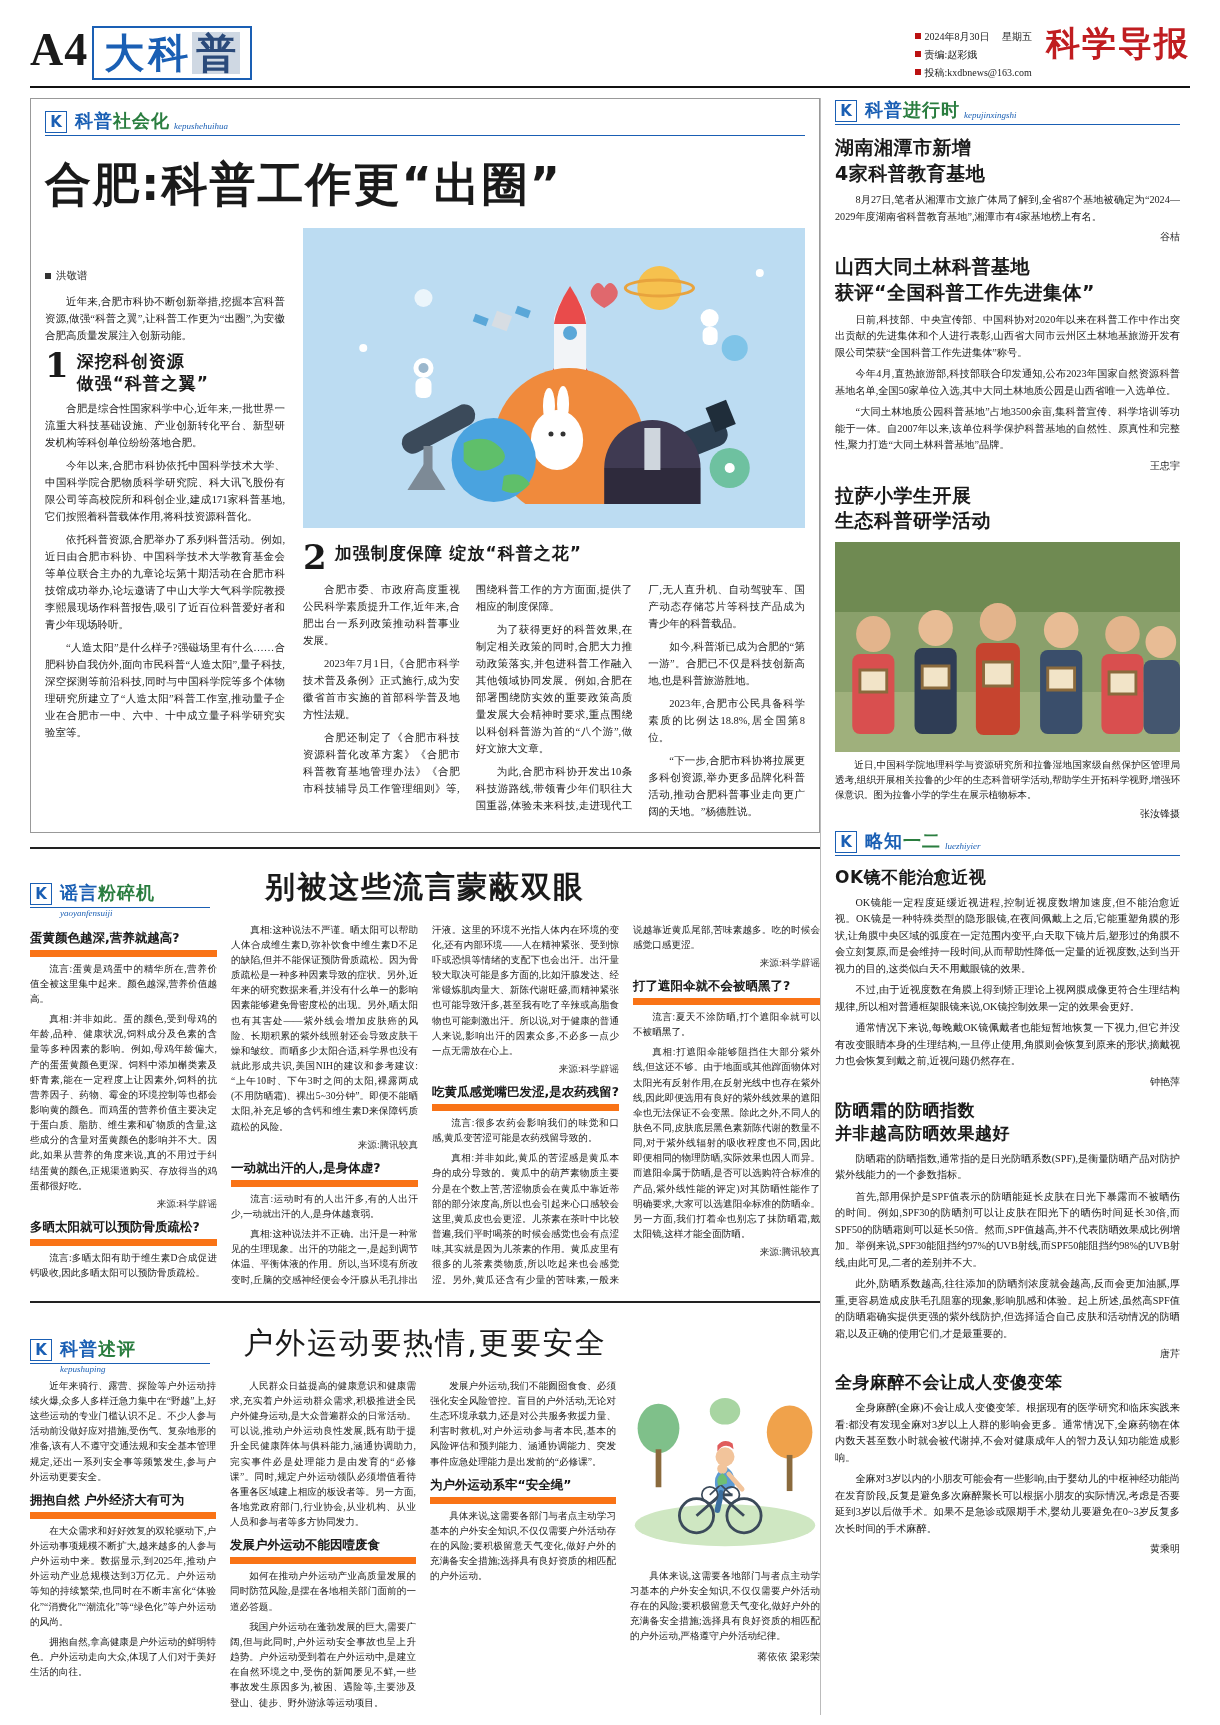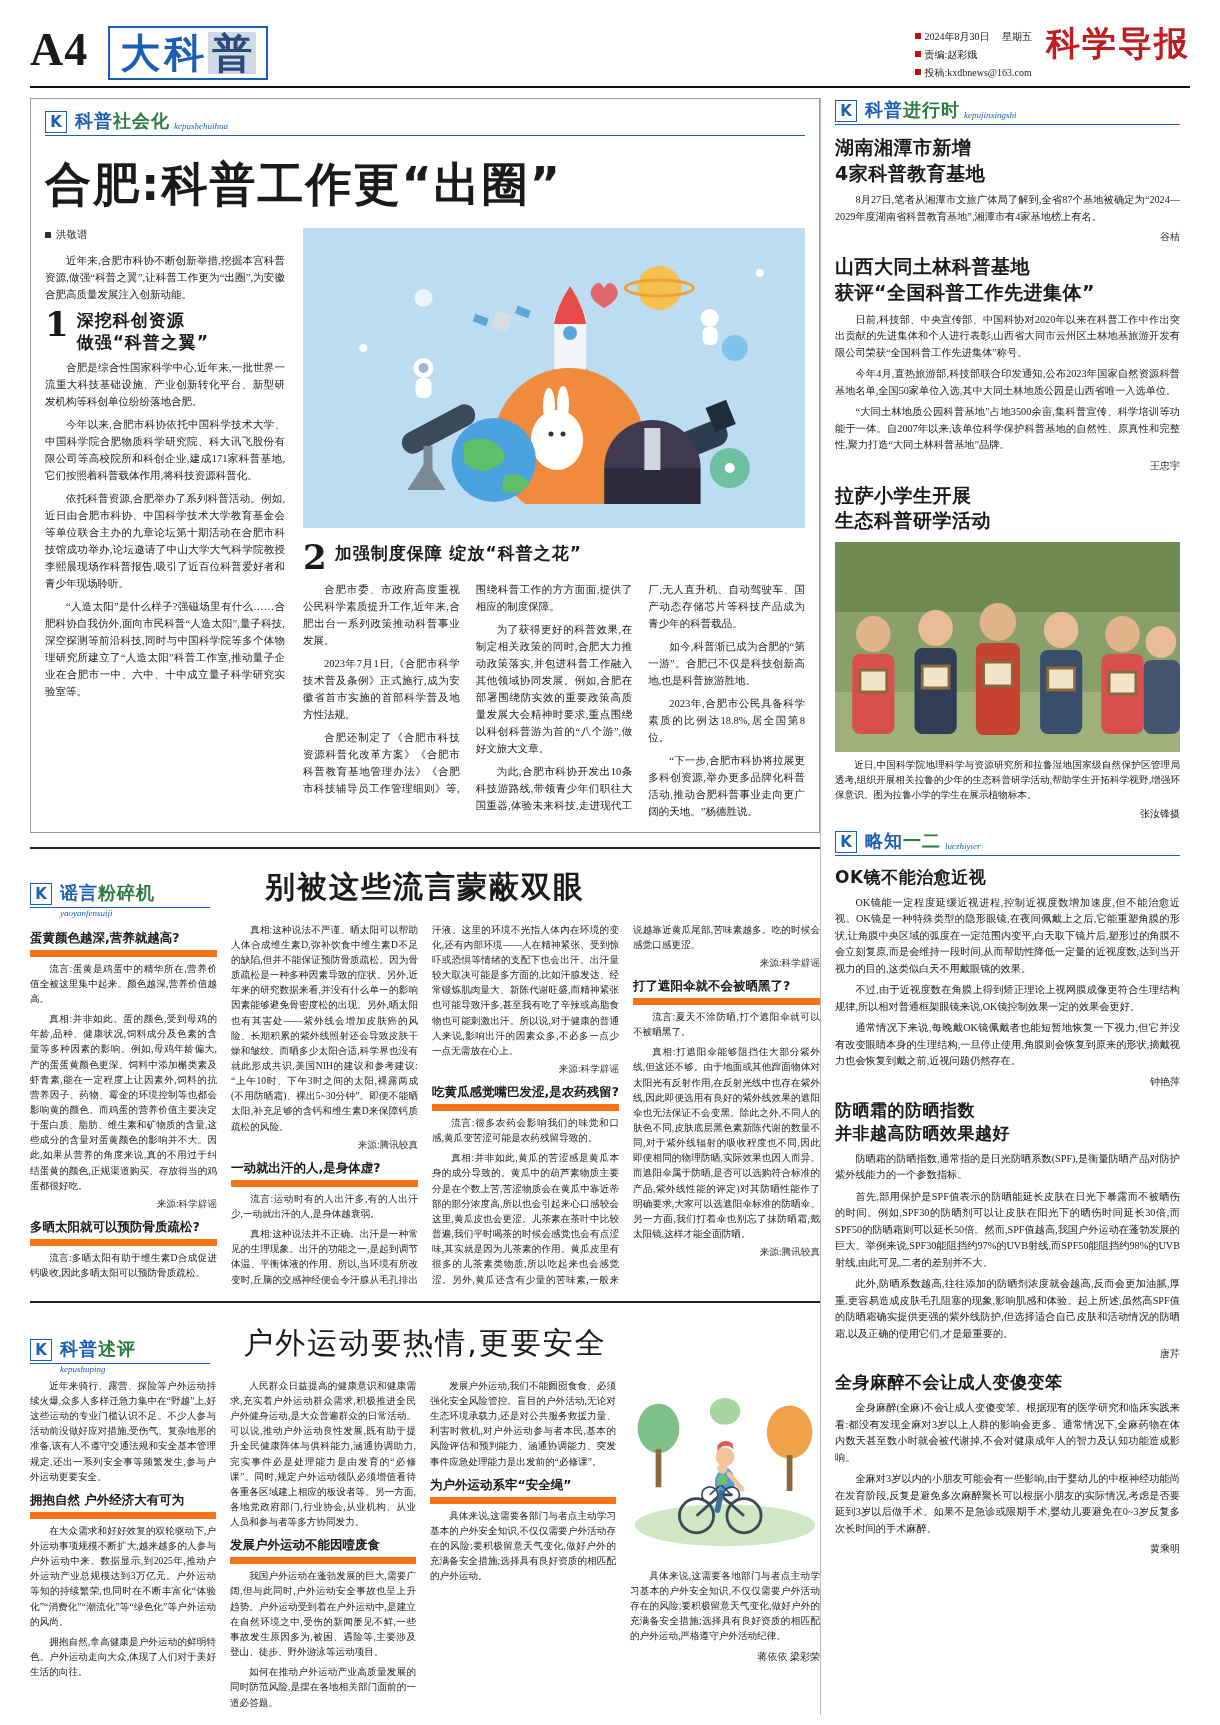--- a/index.html
+++ b/index.html
@@ -9,21 +9,21 @@
     background:#ffffff;
     font-family:"Liberation Serif", serif;
     color:#1a1a1a;
     position:relative;
     overflow:hidden;
   }
   .page { width:1220px; height:1725px; padding:26px 30px 10px 30px; position:relative; }
 
   
   .masthead { display:flex; align-items:flex-start; justify-content:space-between; border-bottom:2px solid #111; padding-bottom:6px; }
-  .mast-left { display:flex; align-items:center; gap:20px;text-align:right; }
+  .mast-left { display:flex; align-items:center; gap:4px;text-align:right; }
   .page-num { font-family:"Liberation Serif", serif; font-size:46px; font-weight:700; letter-spacing:1px; line-height:1; padding-bottom:6px; }
   .logo-box { border:2px solid #1a5fb4; padding:4px 10px; display:flex; align-items:center; gap:4px; }
   .logo-ch { font-size:40px; font-weight:700; font-family:"DejaVu Sans", sans-serif; color:#1a5fb4; line-height:1; }
   .logo-ch.box { background:#cfd8e3; color:#2b4a7a; padding:1px 4px; }
   .paper-name { font-size:34px; font-weight:700; color:#c01d20; font-family:"DejaVu Sans", sans-serif; letter-spacing:2px; line-height:1; }
   .mast-right-wrap { display:flex; align-items:flex-start; gap:14px; }
   .mast-lines { display:flex; flex-direction:column; gap:4px; align-items:flex-start; padding-top:4px; }
   .mast-line { font-size:10px; color:#222; }
   .mark { display:inline-block; width:6px; height:6px; background:#b11; margin-right:4px; vertical-align:1px;}
 
@@ -118,21 +118,21 @@
       <div class="box-frame">
         <div class="sec-head">
           <div class="sec-k">K</div>
           <div class="sec-title"><span>科普</span><em>社会化</em></div>
           <div class="sec-pinyin">kepushehuihua</div>
         </div>
 
         <h1 class="headline">合肥:科普工作更“出圈”</h1>
 
         <div style="display:flex; gap:18px;">
-          <div style="width:240px;">
+          <div style="width:240px;margin-top:41px;">
             <div class="byline"><span class="mk"></span><span>洪敬谱</span></div>
             <p class="t">近年来,合肥市科协不断创新举措,挖掘本宫科普资源,做强“科普之翼”,让科普工作更为“出圈”,为安徽合肥高质量发展注入创新动能。</p>
 
             <div class="sub-num">
               <div class="num">1</div>
               <div class="sub-title">深挖科创资源<br>做强“科普之翼”</div>
             </div>
             <p class="t">合肥是综合性国家科学中心,近年来,一批世界一流重大科技基础设施、产业创新转化平台、新型研发机构等科创单位纷纷落地合肥。</p>
             <p class="t">今年以来,合肥市科协依托中国科学技术大学、中国科学院合肥物质科学研究院、科大讯飞股份有限公司等高校院所和科创企业,建成171家科普基地,它们按照着科普载体作用,将科技资源科普化。</p>
             <p class="t">依托科普资源,合肥举办了系列科普活动。例如,近日由合肥市科协、中国科学技术大学教育基金会等单位联合主办的九章论坛第十期活动在合肥市科技馆成功举办,论坛邀请了中山大学大气科学院教授李熙晨现场作科普报告,吸引了近百位科普爱好者和青少年现场聆听。</p>
@@ -299,22 +299,22 @@
         <div style="display:flex; gap:14px; margin-top:2px;">
           <div style="width:186px;">
             <p class="s">近年来骑行、露营、探险等户外运动持续火爆,众多人多样迁急力集中在“野越”上,好这些运动的专业门槛认识不足。不少人参与活动前没做好应对措施,受伤气、复杂地形的准备,该有人不遵守交通法规和安全基本管理规定,还出一系列安全事等频繁发生,参与户外运动更要安全。</p>
             <div class="q-title">拥抱自然 户外经济大有可为</div>
             <p class="s">在大众需求和好好效复的双轮驱动下,户外运动事项规模不断扩大,越来越多的人参与户外运动中来。数据显示,到2025年,推动户外运动产业总规模达到3万亿元。户外运动等知的持续繁荣,也同时在不断丰富化“体验化”“消费化”“潮流化”等“绿色化”等户外运动的风尚。</p>
             <p class="s">拥抱自然,拿高健康是户外运动的鲜明特色。户外运动走向大众,体现了人们对于美好生活的向往。</p>
           </div>
           <div style="width:186px;">
             <p class="s">人民群众日益提高的健康意识和健康需求,充实着户外运动群众需求,积极推进全民户外健身运动,是大众普遍群众的日常活动。可以说,推动户外运动良性发展,既有助于提升全民健康阵体与俱科能力,涵通协调助力,完实事件必是处理能力是由发育的“必修课”。同时,规定户外运动领队必须增值看待各重各区域建上相应的板设者等。另一方面,各地党政府部门,行业协会,从业机构、从业人员和参与者等多方协同发力。</p>
             <div class="q-title">发展户外运动不能因噎废食</div>
+            <p class="s">如何在推动户外运动产业高质量发展的同时防范风险,是摆在各地相关部门面前的一道必答题。</p>
             <p class="s">我国户外运动在蓬勃发展的巨大,需要广阔,但与此同时,户外运动安全事故也呈上升趋势。户外运动受到着在户外运动中,是建立在自然环境之中,受伤的新闻屡见不鲜,一些事故发生原因多为,被困、遇险等,主要涉及登山、徒步、野外游泳等运动项目。</p>
-            <p class="s">如何在推动户外运动产业高质量发展的同时防范风险,是摆在各地相关部门面前的一道必答题。</p>
           </div>
           <div style="width:186px;">
             <p class="s">发展户外运动,我们不能囫囵食食、必须强化安全风险管控。盲目的户外活动,无论对生态环境承载力,还是对公共服务救援力量、利害时救机,对户外运动参与者本民,基本的风险评估和预判能力、涵通协调能力、突发事件应急处理能力是出发前的“必修课”。</p>
             <div class="q-title">为户外运动系牢“安全绳”</div>
             <p class="s">具体来说,这需要各部门与者点主动学习基本的户外安全知识,不仅仅需要户外活动存在的风险;要积极留意天气变化,做好户外的充满备安全措施;选择具有良好资质的相匹配的户外运动。</p>
           </div>
           <div style="flex:1;">
             <div class="bike">
               <svg viewBox="0 0 200 190" width="100%" height="100%" preserveAspectRatio="xMidYMid meet">
 
@@ -425,21 +425,21 @@
       </div>
 
       <div class="r-title small">OK镜不能治愈近视</div>
       <p class="r">OK镜能一定程度延缓近视进程,控制近视度数增加速度,但不能治愈近视。OK镜是一种特殊类型的隐形眼镜,在夜间佩戴上之后,它能重塑角膜的形状,让角膜中央区域的弧度在一定范围内变平,白天取下镜片后,塑形过的角膜不会立刻复原,而是会维持一段时间,从而帮助性降低一定量的近视度数,达到当开视力的目的,这类似白天不用戴眼镜的效果。</p>
       <p class="r">不过,由于近视度数在角膜上得到矫正理论上视网膜成像更符合生理结构规律,所以相对普通框架眼镜来说,OK镜控制效果一定的效果会更好。</p>
       <p class="r">通常情况下来说,每晚戴OK镜佩戴者也能短暂地恢复一下视力,但它并没有改变眼睛本身的生理结构,一旦停止使用,角膜则会恢复到原来的形状,摘戴视力也会恢复到戴之前,近视问题仍然存在。</p>
       <div class="r-sign">钟艳萍</div>
 
       <div class="r-title small">防晒霜的防晒指数<br>并非越高防晒效果越好</div>
       <p class="r">防晒霜的防晒指数,通常指的是日光防晒系数(SPF),是衡量防晒产品对防护紫外线能力的一个参数指标。</p>
-      <p class="r">首先,部用保护是SPF值表示的防晒能延长皮肤在日光下暴露而不被晒伤的时间。例如,SPF30的防晒剂可以让皮肤在阳光下的晒伤时间延长30倍,而SPF50的防晒霜则可以延长50倍。然而,SPF值越高,我国户外运动在蓬勃发展的巨大。举例来说,SPF30能阻挡约97%的UVB射线,而SPF50能阻挡约98%的UVB射线,由此可见,二者的差别并不大。</p>
+      <p class="r">首先,部用保护是SPF值表示的防晒能延长皮肤在日光下暴露而不被晒伤的时间。例如,SPF30的防晒剂可以让皮肤在阳光下的晒伤时间延长30倍,而SPF50的防晒霜则可以延长50倍。然而,SPF值越高,并不代表防晒效果成比例增加。举例来说,SPF30能阻挡约97%的UVB射线,而SPF50能阻挡约98%的UVB射线,由此可见,二者的差别并不大。</p>
       <p class="r">此外,防晒系数越高,往往添加的防晒剂浓度就会越高,反而会更加油腻,厚重,更容易造成皮肤毛孔阻塞的现象,影响肌感和体验。起上所述,虽然高SPF值的防晒霜确实提供更强的紫外线防护,但选择适合自己皮肤和活动情况的防晒霜,以及正确的使用它们,才是最重要的。</p>
       <div class="r-sign">唐芹</div>
 
       <div class="r-title small">全身麻醉不会让成人变傻变笨</div>
       <p class="r">全身麻醉(全麻)不会让成人变傻变笨。根据现有的医学研究和临床实践来看:都没有发现全麻对3岁以上人群的影响会更多。通常情况下,全麻药物在体内数天甚至数小时就会被代谢掉,不会对健康成年人的智力及认知功能造成影响。</p>
       <p class="r">全麻对3岁以内的小朋友可能会有一些影响,由于婴幼儿的中枢神经功能尚在发育阶段,反复是避免多次麻醉聚长可以根据小朋友的实际情况,考虑是否要延到3岁以后做手术。如果不是急诊或限期手术,婴幼儿要避免在0~3岁反复多次长时间的手术麻醉。</p>
       <div class="r-sign">黄乘明</div>
 
     </div>
   </div>

